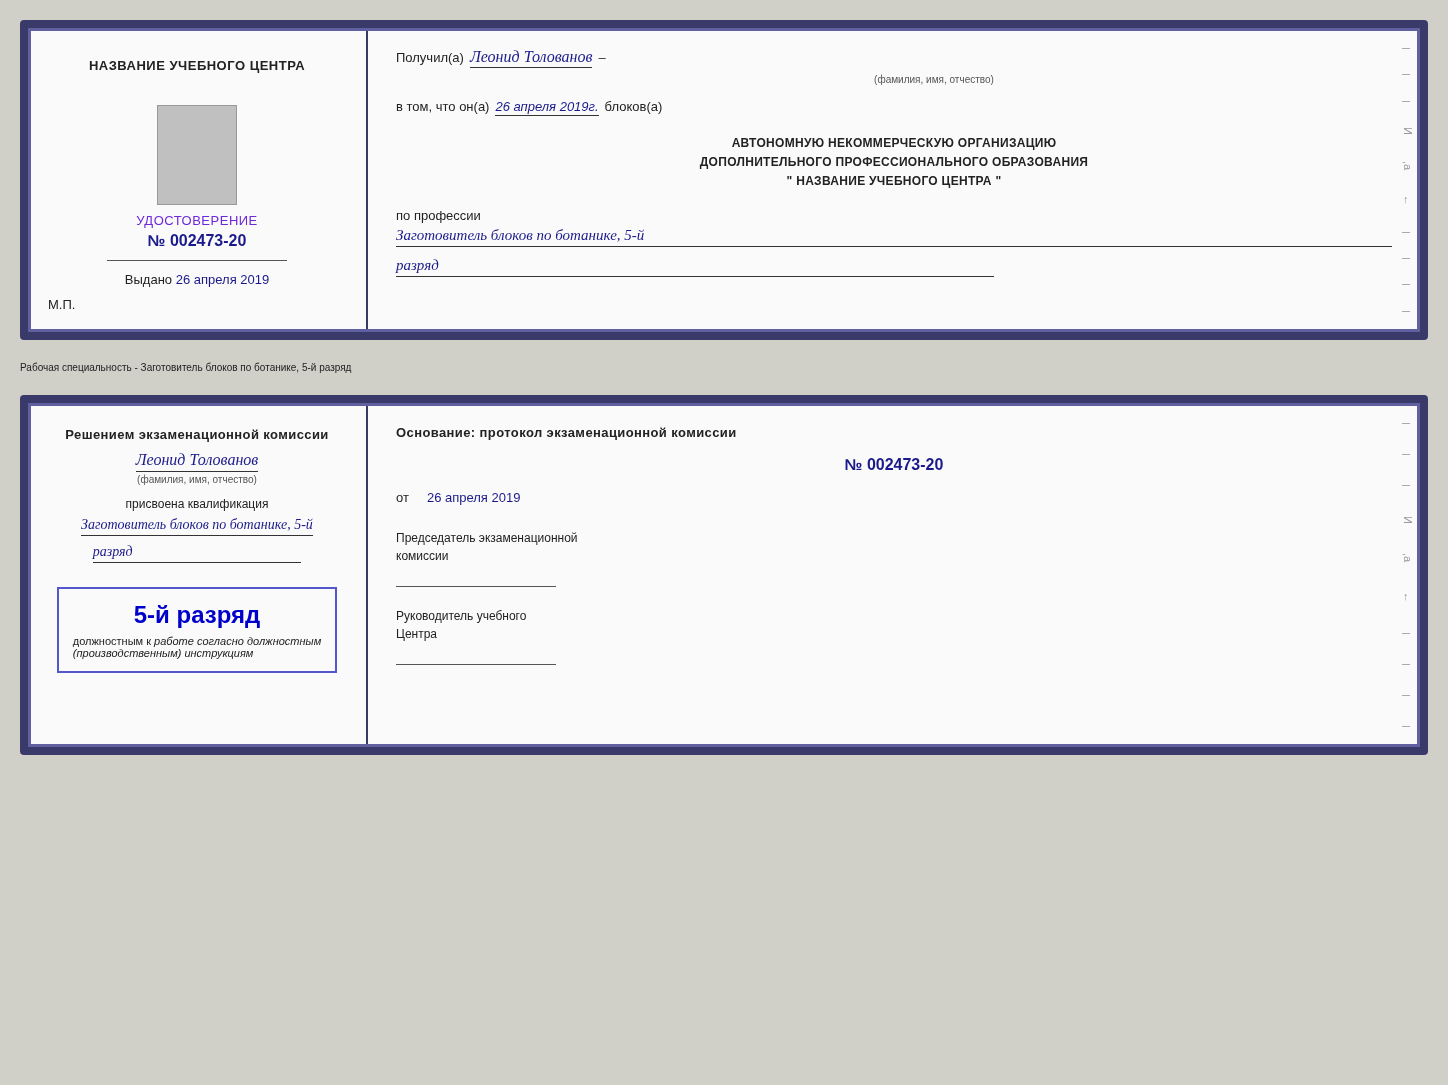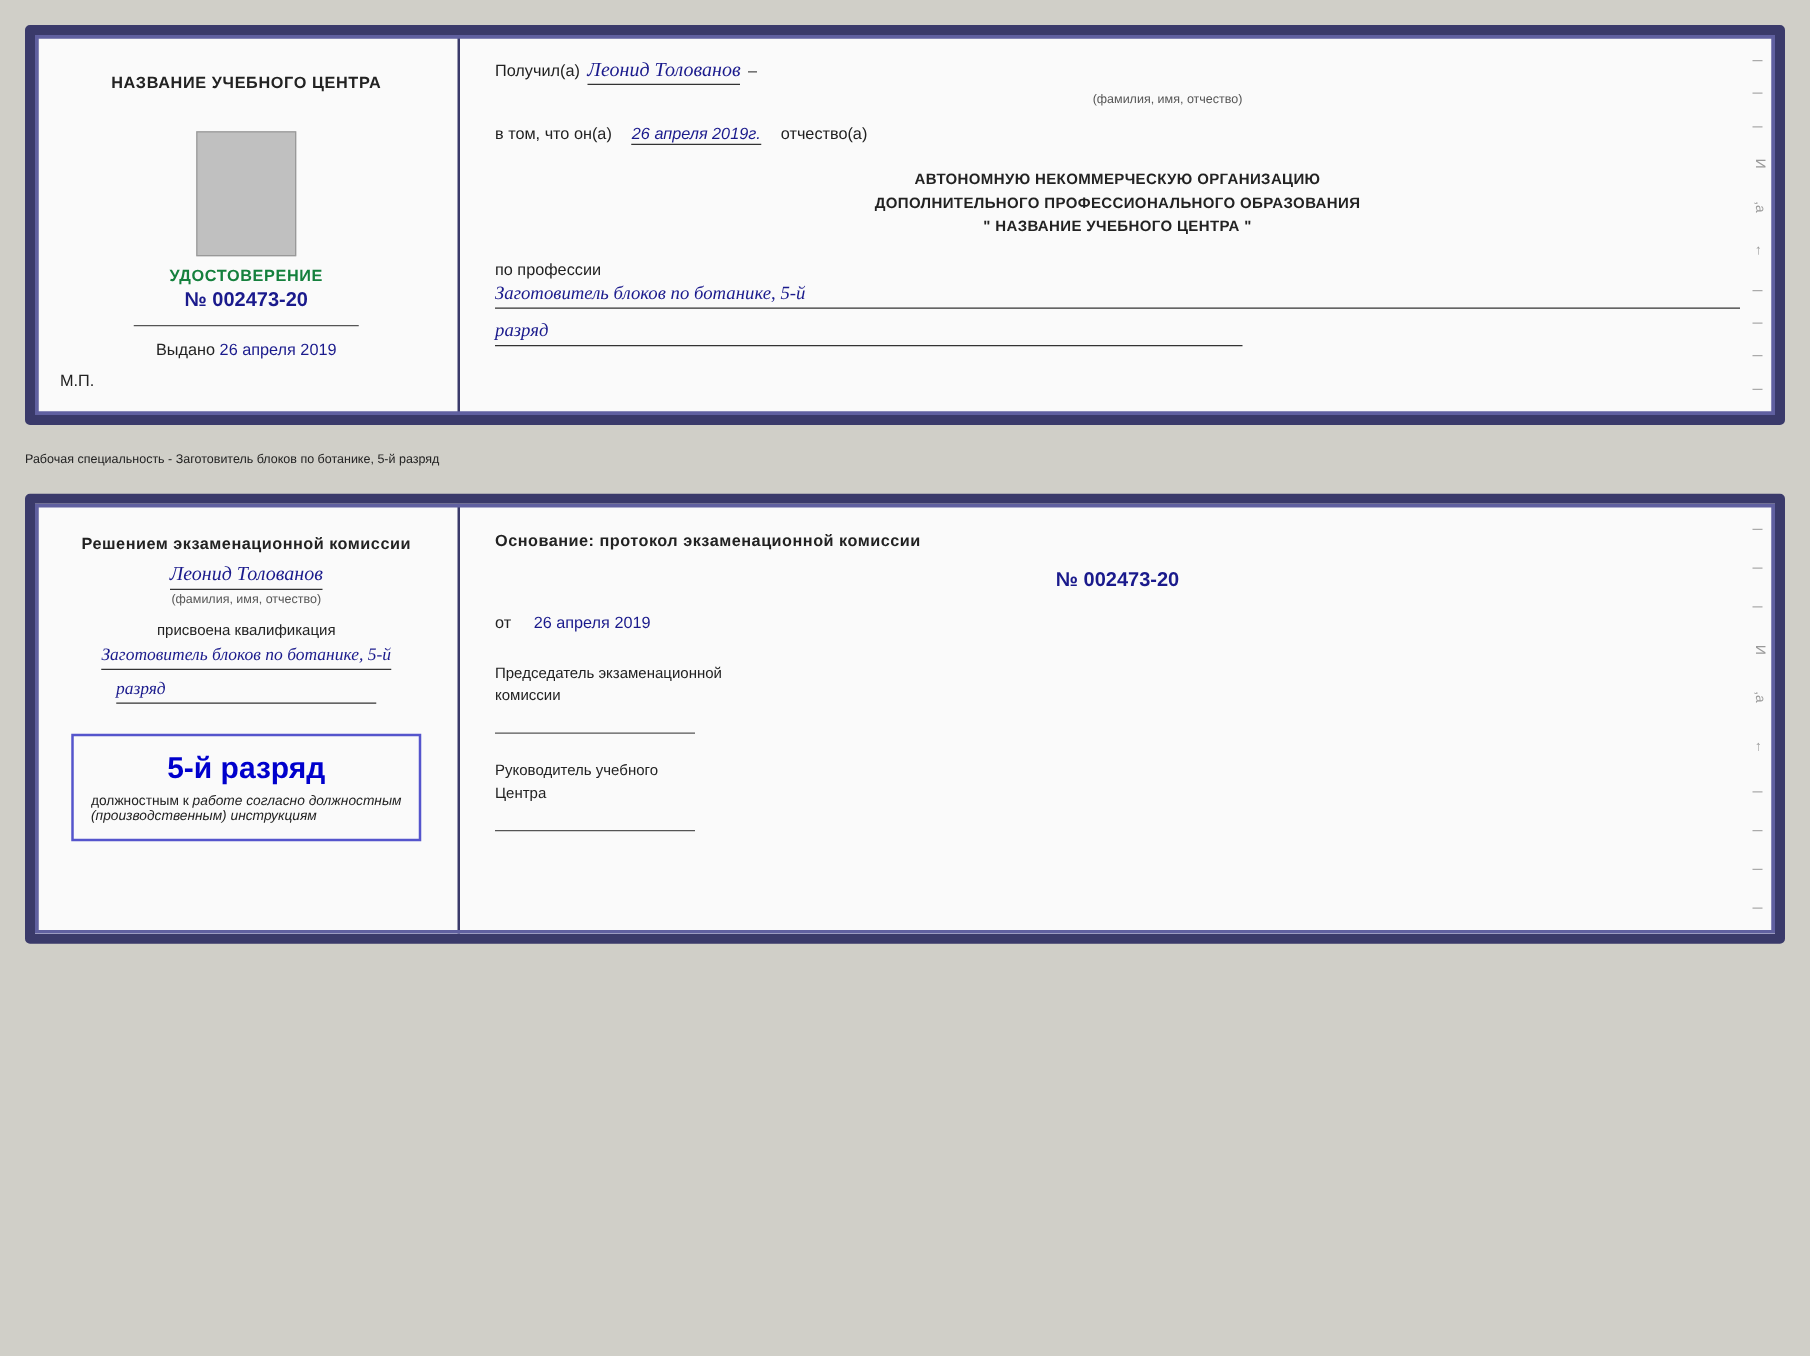--- a/index.html
+++ b/index.html
@@ -66,23 +66,23 @@
       margin-top: 10px;
       text-transform: uppercase;
     }
 
     .cert-middle {
       text-align: center;
     }
 
     .cert-label {
       font-size: 13px;
-      font-weight: bold;
+      font-weight: normal;
       text-transform: uppercase;
-      color: #15803d;
+      color: #6d28d9;
       letter-spacing: 0.5px;
     }
 
     .cert-number {
       font-size: 16px;
       font-weight: bold;
       color: #1a1a8c;
       margin-top: 4px;
     }
 
@@ -152,21 +152,21 @@
       margin-left: 80px;
       margin-bottom: 14px;
     }
 
     .completed-line {
       font-size: 13px;
       color: #222;
       margin-bottom: 18px;
       display: flex;
       align-items: baseline;
-      gap: 16px;
+      gap: 6px;
     }
 
     .completed-date {
       font-size: 13px;
       color: #1a1a8c;
       font-style: italic;
       border-bottom: 1px solid #333;
       padding-bottom: 1px;
     }
 
@@ -396,21 +396,21 @@
       <div class="recipient-line">
         <span class="recipient-label">Получил(а)</span>
         <span class="recipient-name">Леонид Толованов</span>
         <span class="recipient-dash">–</span>
       </div>
       <div class="fio-sub">(фамилия, имя, отчество)</div>
 
       <div class="completed-line">
         <span>в том, что он(а)</span>
         <span class="completed-date">26 апреля 2019г.</span>
-        <span>отчество(а)</span>
+        <span>блоков(а)</span>
       </div>
 
       <div class="org-block">
         <div>АВТОНОМНУЮ НЕКОММЕРЧЕСКУЮ ОРГАНИЗАЦИЮ</div>
         <div>ДОПОЛНИТЕЛЬНОГО ПРОФЕССИОНАЛЬНОГО ОБРАЗОВАНИЯ</div>
         <div>"  НАЗВАНИЕ УЧЕБНОГО ЦЕНТРА  "</div>
       </div>
 
       <div class="profession-label">по профессии</div>
       <div class="profession-value">Заготовитель блоков по ботанике, 5-й</div>

